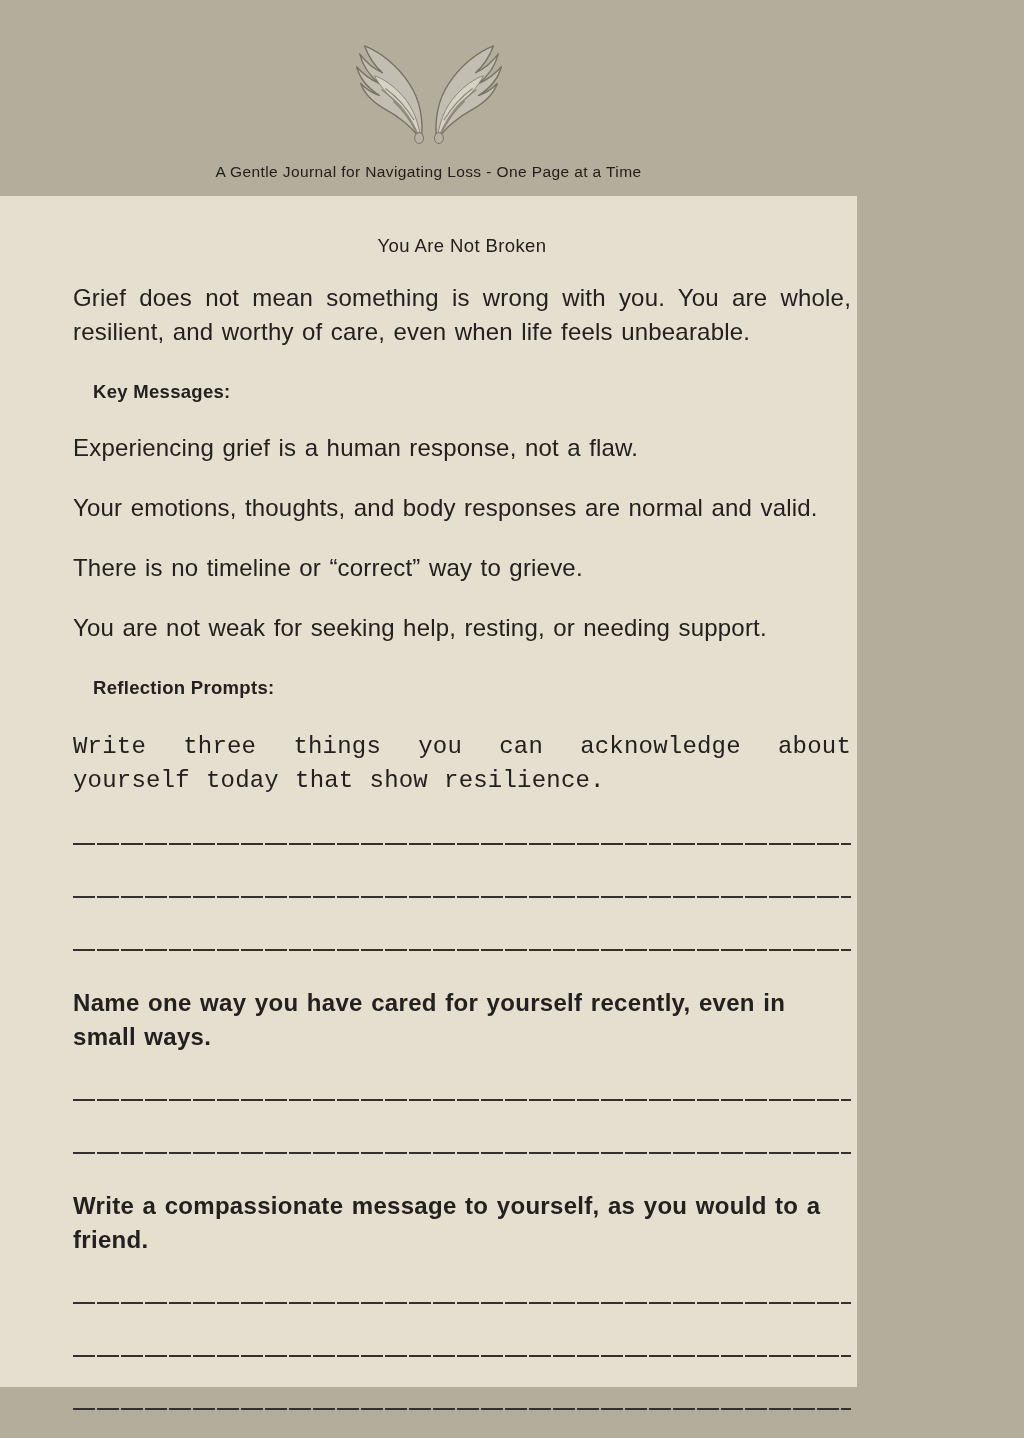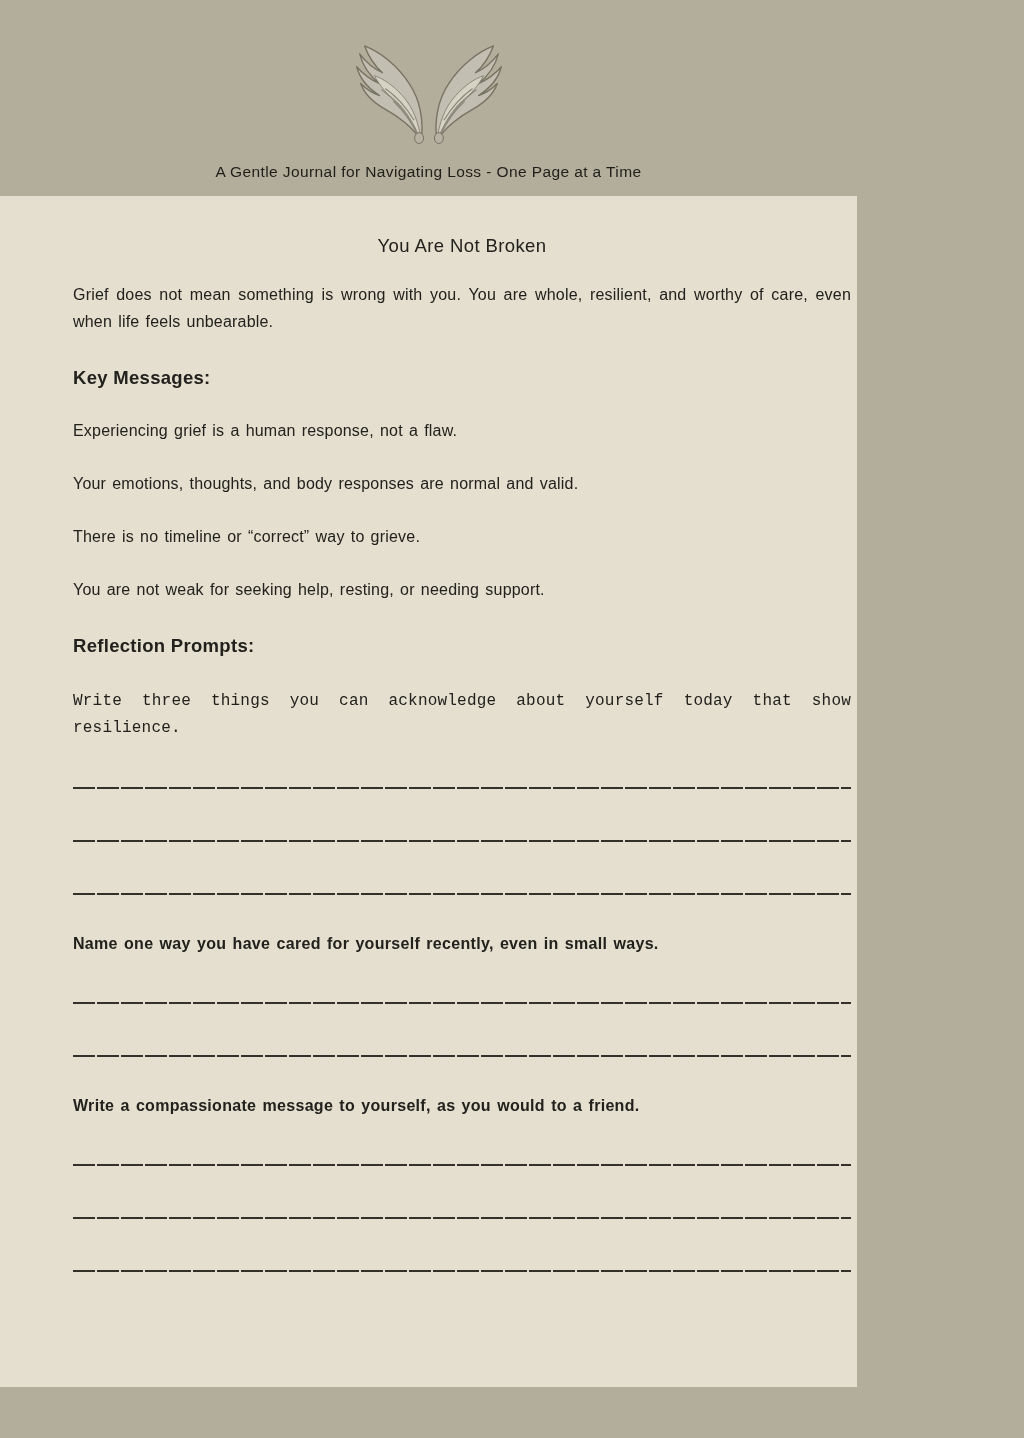--- a/index.html
+++ b/index.html
@@ -48,33 +48,34 @@
     padding:36px 73px 0 73px;
   }
   .title{
     text-align:center;
     font-size:18.5px;
     font-weight:normal;
     letter-spacing:0.4px;
     line-height:28px;
   }
   .para{
-    font-size:16px;
-    line-height:27px;
+    font-size:24px;
+    line-height:34px;
     letter-spacing:0.2px;
     word-spacing:1.5px;
     text-align:justify;
   }
   .intro{margin-top:21px;}
   .heading{
     margin-top:29px;
     font-size:18.5px;
     font-weight:bold;
     letter-spacing:0.3px;
     line-height:27px;
+    margin-left:20px;
   }
   #messages .para{margin-top:26px;}
   #prompts .prompt{margin-top:29px;}
   #prompts .prompt:first-child{font-family:Liberation Mono, monospace;}
   .prompt.bold{
     font-weight:bold;
     text-align:left;
     letter-spacing:0.3px;
   }
   

